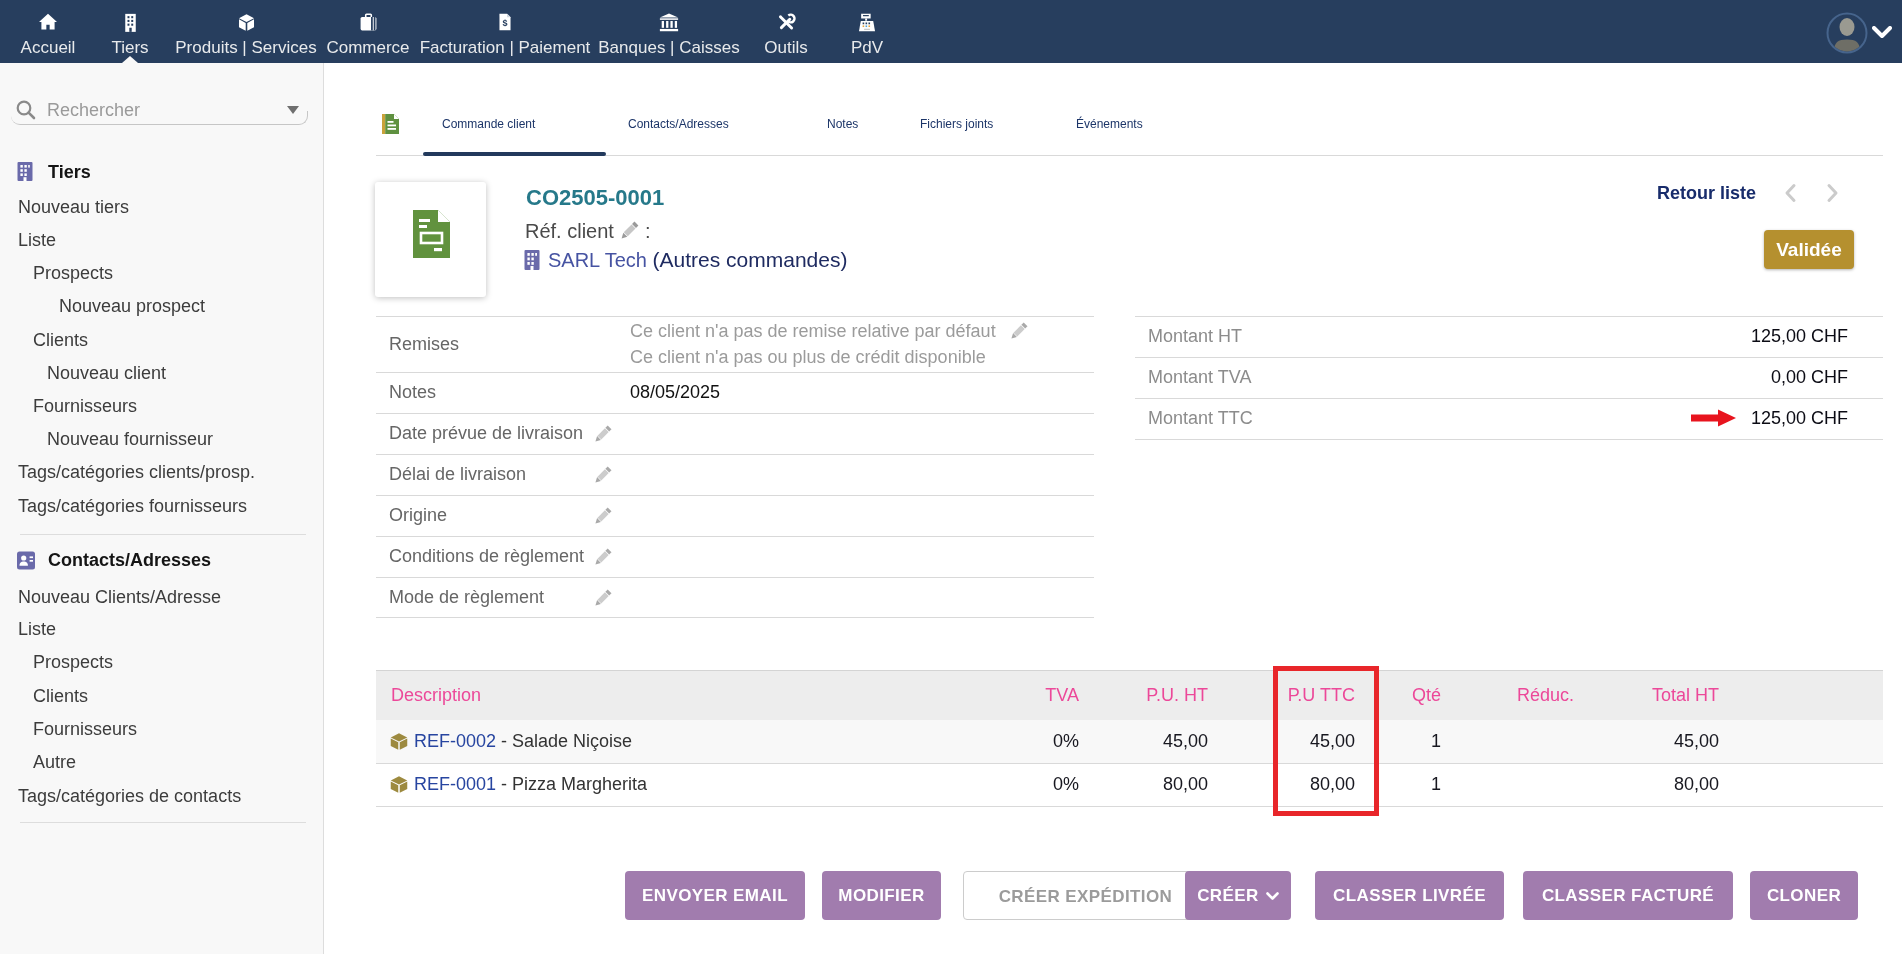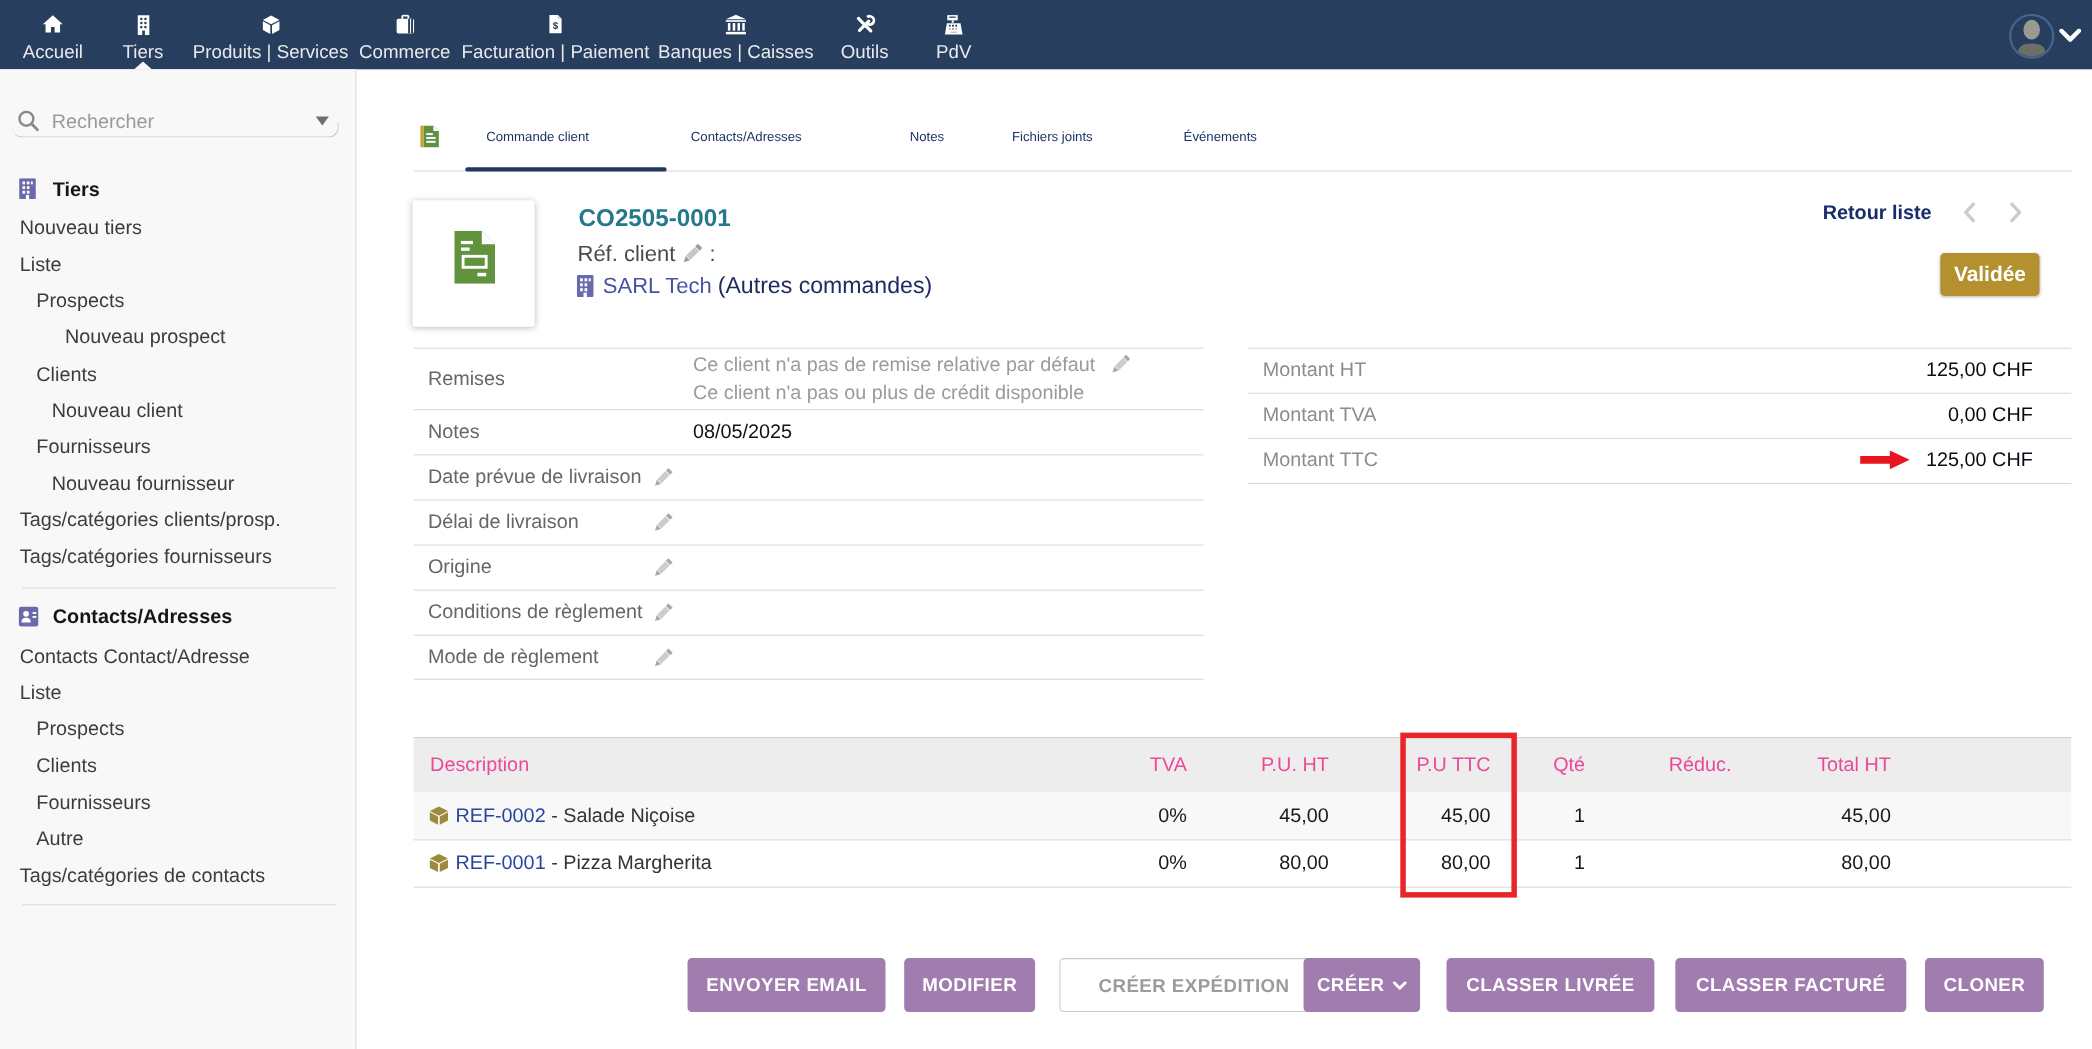--- a/index.html
+++ b/index.html
@@ -170,21 +170,21 @@
 <div class="sep" style="top:534px;"></div>
 
 <svg class="abs" style="left:17px; top:551px;" width="18" height="19" viewBox="0 0 18 19">
     <rect x="0" y="0.5" width="18" height="18" rx="2.5" fill="#6a6aaa"></rect>
     <circle cx="6.7" cy="7" r="2.6" fill="#fff"></circle>
     <path d="M2.5 14.8 C2.5 11.6 4.3 10.6 6.7 10.6 C9.1 10.6 10.9 11.6 10.9 14.8 Z" fill="#fff"></path>
     <rect x="12.6" y="5.4" width="3.4" height="1.7" fill="#fff"></rect>
     <rect x="12.6" y="9" width="3.4" height="1.7" fill="#fff"></rect>
   </svg>
 <div class="shead" style="left:48px; top:547px;">Contacts/Adresses</div>
-<div class="sline" style="left:18px; top:585px;">Contacts Contact/Adresse</div>
+<div class="sline" style="left:18px; top:585px;">Nouveau Clients/Adresse</div>
 <div class="sline" style="left:18px; top:617px;">Liste</div>
 <div class="sline" style="left:33px; top:650px;">Prospects</div>
 <div class="sline" style="left:33px; top:684px;">Clients</div>
 <div class="sline" style="left:33px; top:717px;">Fournisseurs</div>
 <div class="sline" style="left:33px; top:750px;">Autre</div>
 <div class="sline" style="left:18px; top:784px;">Tags/catégories de contacts</div>
 <div class="sep" style="top:822px;"></div>
 
 <svg class="abs" style="left:382px; top:114px;" width="17" height="20" viewBox="0 0 17 20">
     <rect x="0" y="0" width="3.2" height="20" fill="#c9a23a"></rect>

